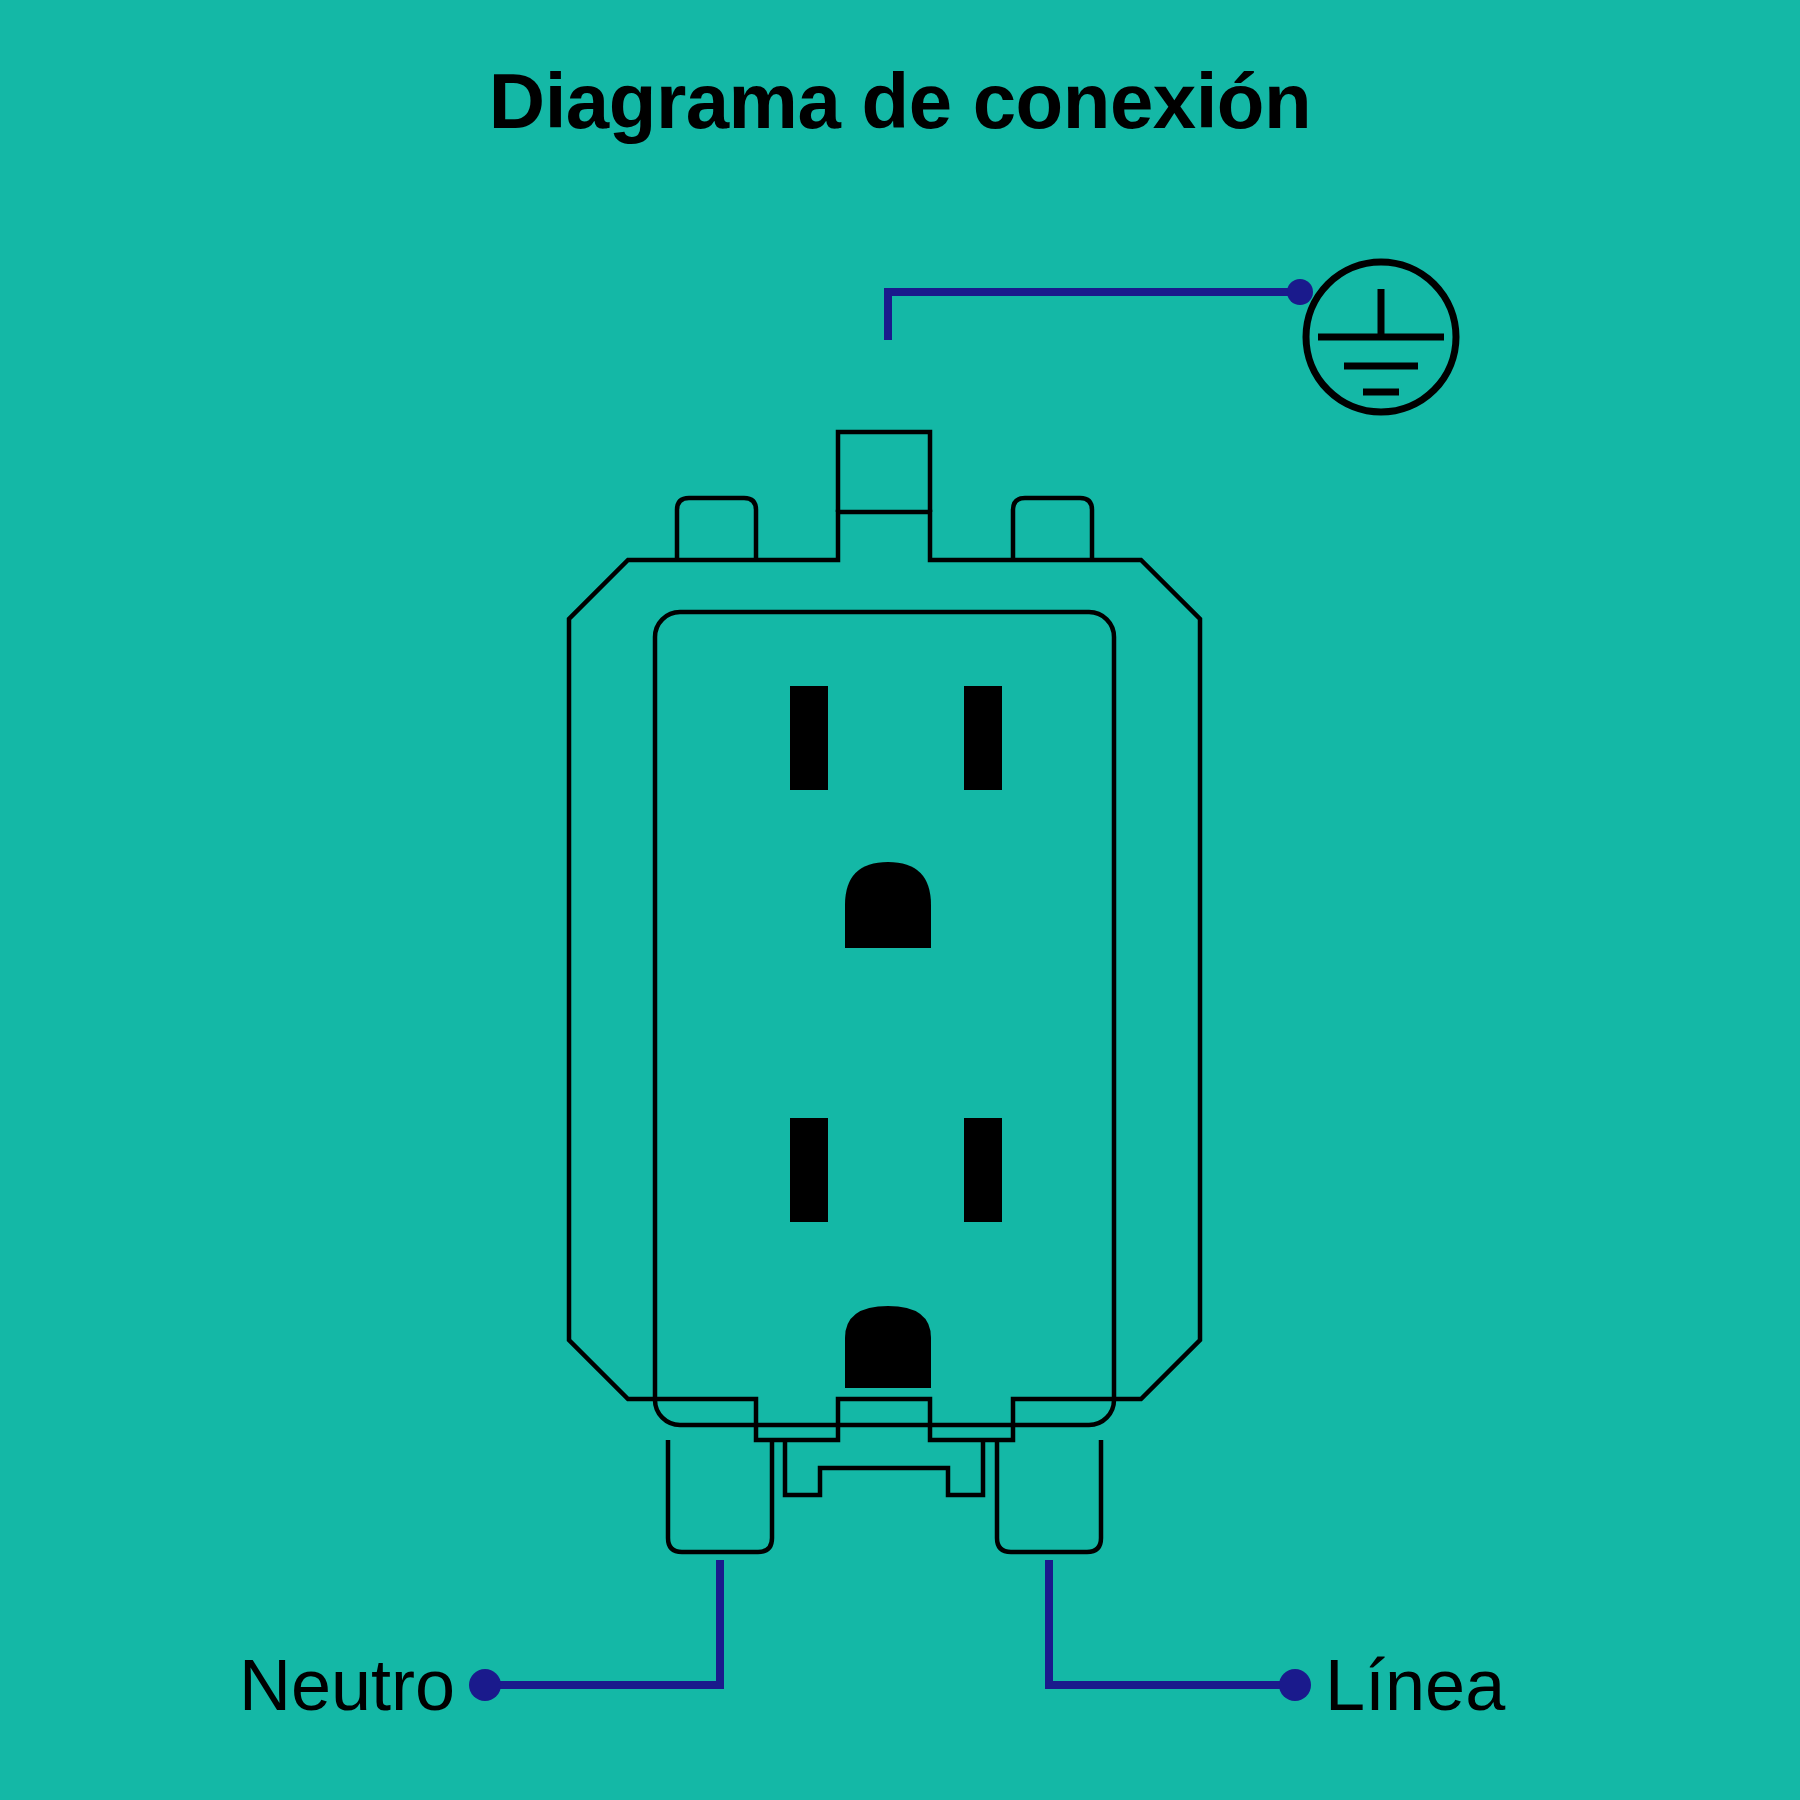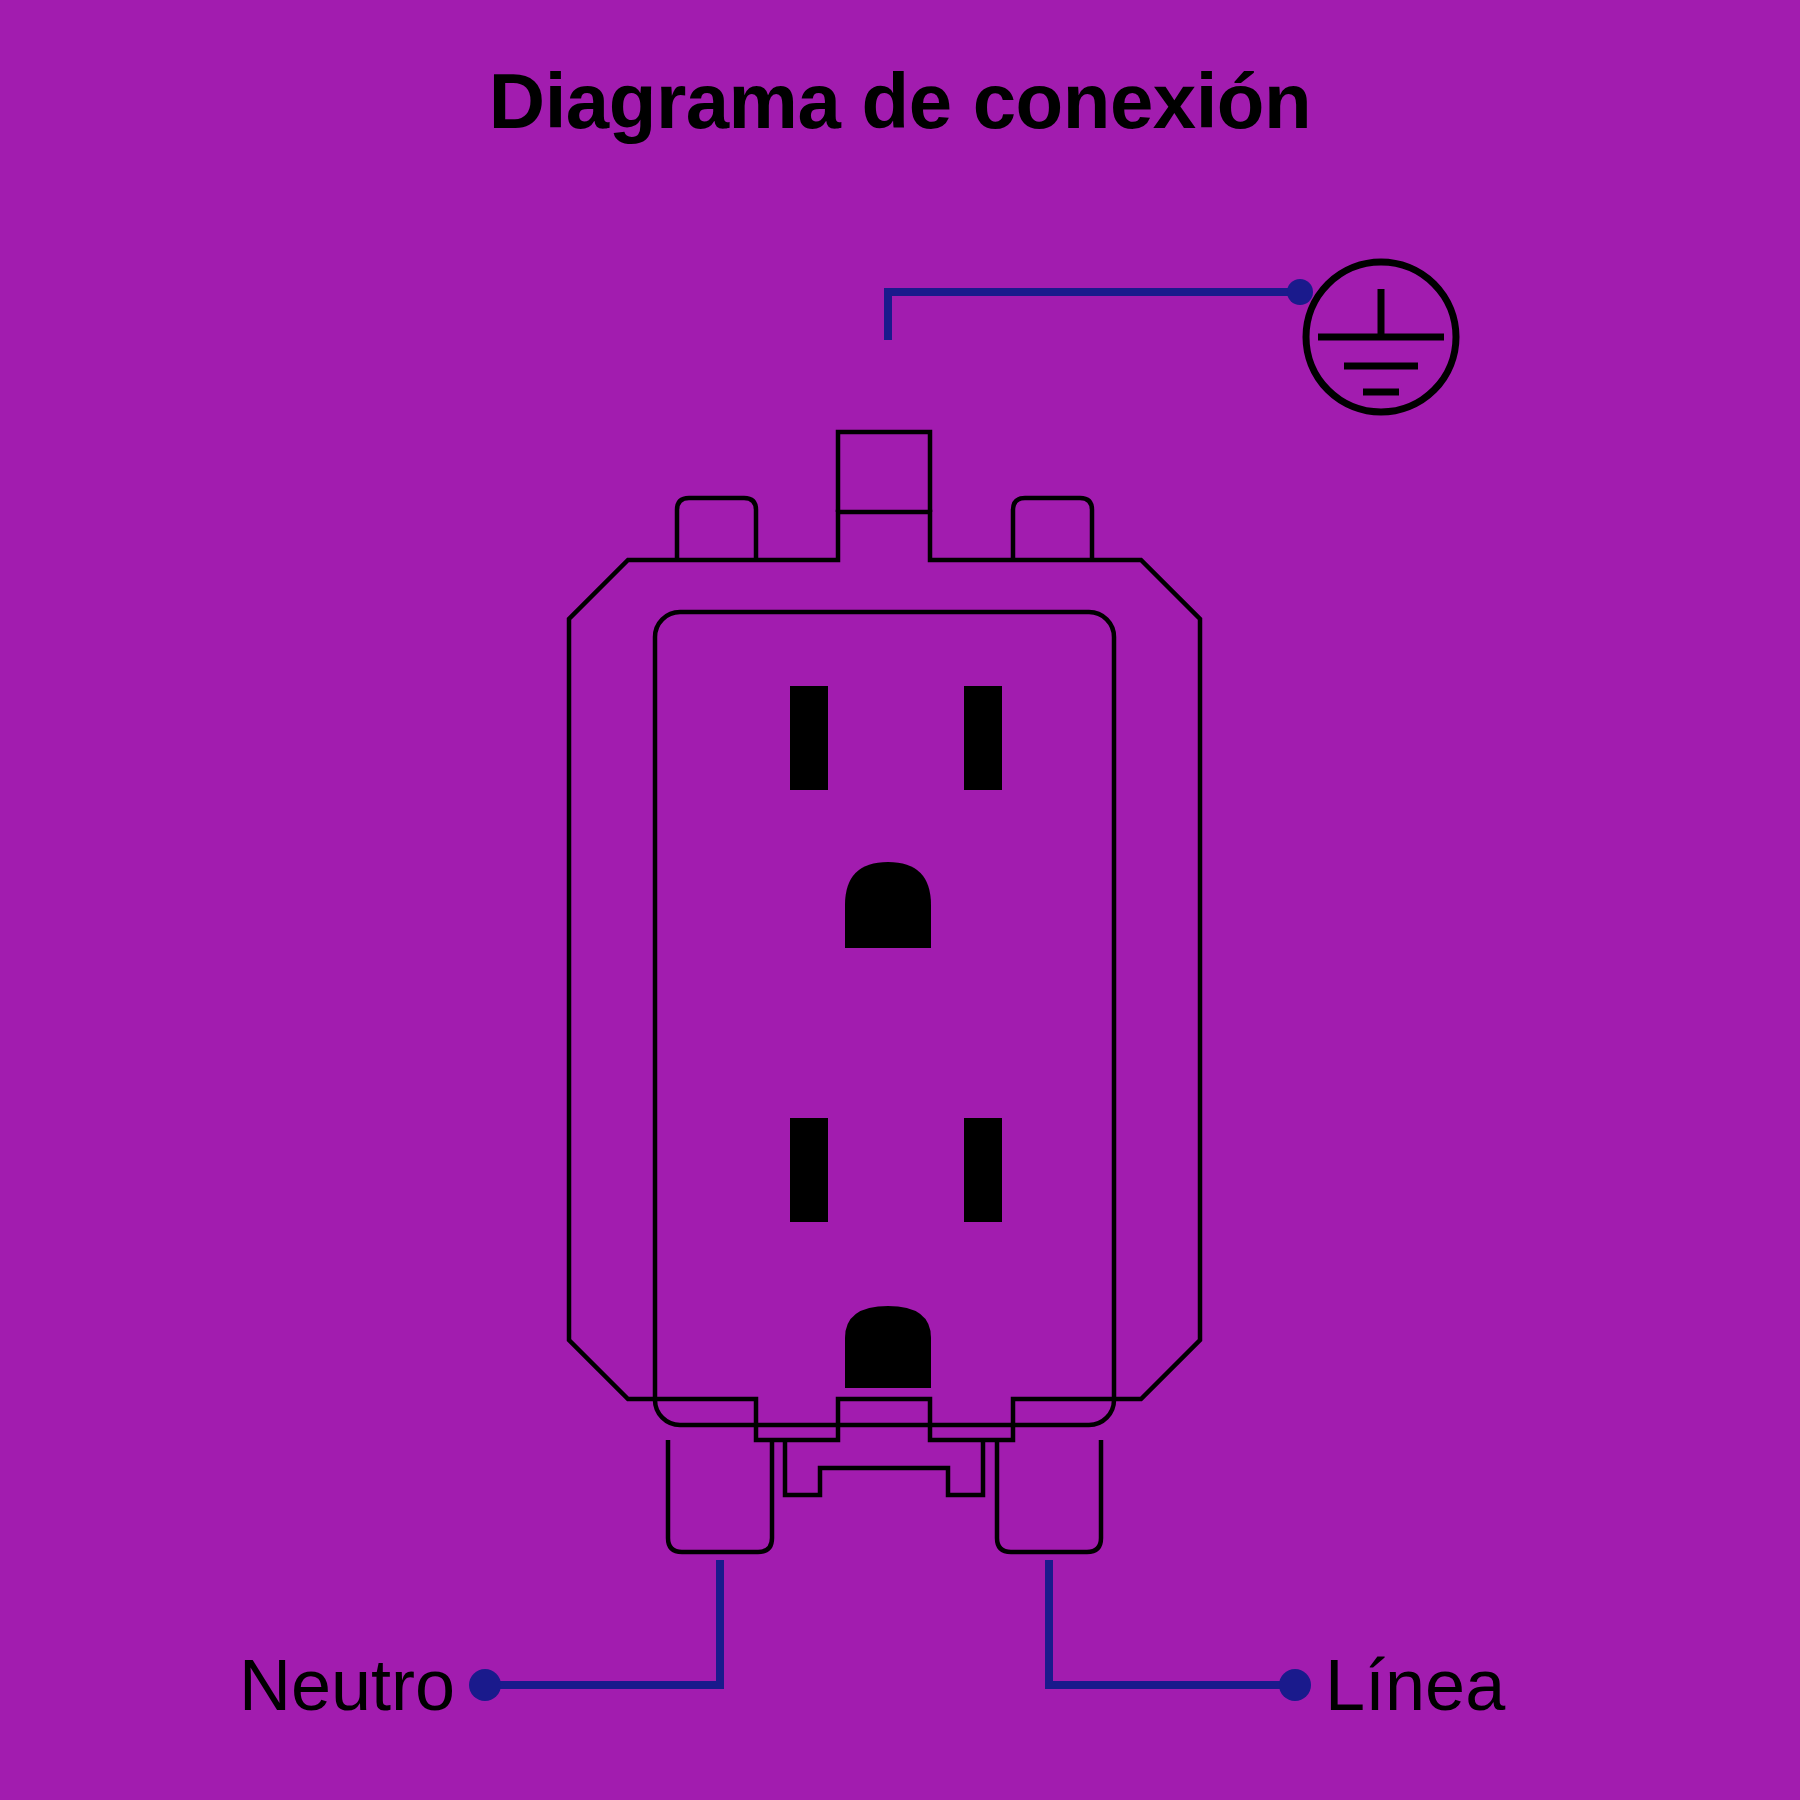--- a/index.html
+++ b/index.html
@@ -61,21 +61,21 @@
   .ground-sym {
     fill: none;
     stroke: #000000;
     stroke-width: 7;
     stroke-linecap: butt;
   }
 </style>
 </head>
 <body>
 
-<div id="diagram-root" style="background: #a21caf;">
+<div id="diagram-root" style="background: #14b8a6;">
   <svg id="wiring-diagram" viewBox="0 0 1800 1800" xmlns="http://www.w3.org/2000/svg">
 
     <text class="title-text" x="900" y="128" text-anchor="middle">Diagrama de conexión</text>
 
     <g>
       <circle class="ground-sym" cx="1381" cy="337" r="75" stroke="#000000"></circle>
       <line class="ground-sym" x1="1381" y1="289" x2="1381" y2="337" stroke="#000000"></line>
       <line class="ground-sym" x1="1318" y1="337" x2="1444" y2="337" stroke="#000000"></line>
       <line class="ground-sym" x1="1344" y1="366" x2="1418" y2="366" stroke="#000000"></line>
       <line class="ground-sym" x1="1363" y1="392" x2="1399" y2="392" stroke="#000000"></line>

